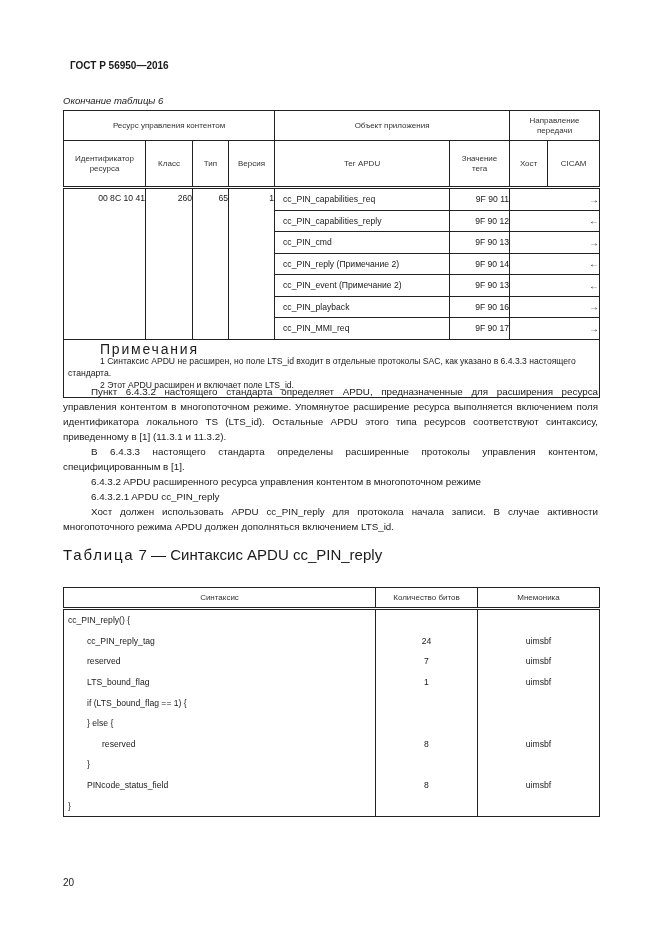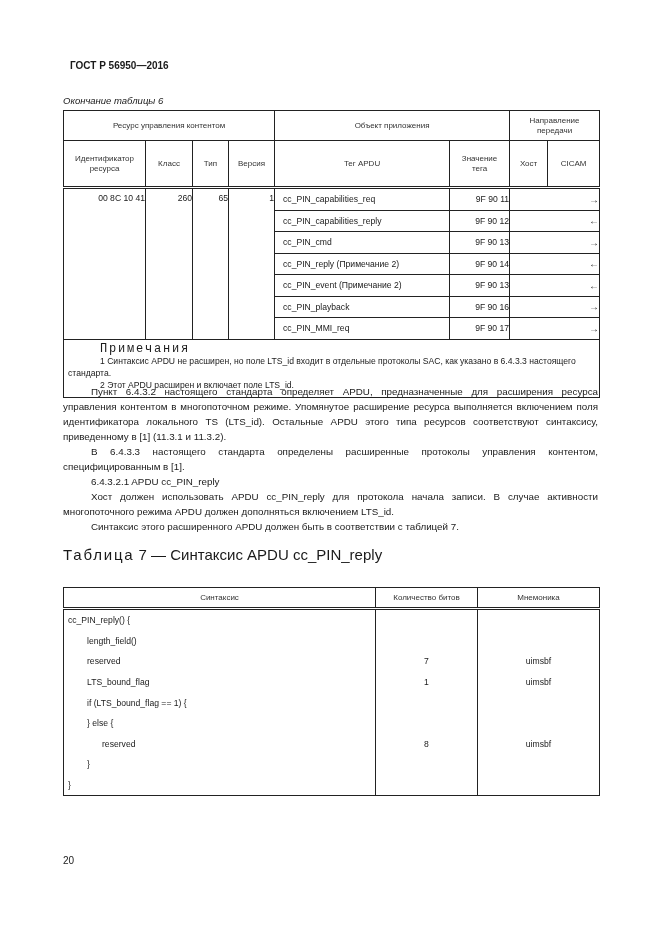--- a/index.html
+++ b/index.html
@@ -12,35 +12,35 @@
   td, th { border:1px solid #222; font-weight:normal; padding:0; }
   .t6 { left:63px; top:110px; width:536px; font-size:8.6px; }
   .t6 th { color:#333; font-size:8px; text-align:center; vertical-align:middle; line-height:10px; }
   .t6 tr.h1 th { height:29px; }
   .t6 tr.h2 th { height:29px; border-bottom:3px double #222; }
   .t6 td { height:20.5px; text-align:right; vertical-align:middle; }
   .t6 td.tag { text-align:left; padding-left:8px; }
   .t6 td.top { vertical-align:top; padding-top:4px; }
   .t6 td.arrow { font-size:10px; color:#333; }
   .t6 td.notes { text-align:left; vertical-align:top; height:54px; padding:3px 4px 0 4px; line-height:12px; font-size:8.6px; }
-  .notes .nh { padding-left:32px; letter-spacing:1.8px; font-size:12px;font-family:Liberation Mono, monospace; }
+  .notes .nh { padding-left:32px; letter-spacing:1.8px; font-size:14px; }
   .notes .ni { text-indent:32px; }
   .para { left:63px; width:535px; font-size:9.8px; line-height:15px; text-align:justify; }
   .para p { margin:0; text-indent:28px; }
   .t7cap { left:63px; top:546px; font-size:15px; }
   .t7cap .sp { letter-spacing:1.8px; }
   .t7 { left:63px; top:587px; width:536px; font-size:8.6px; }
   .t7 th { height:19px; font-size:8px; color:#333; text-align:center; vertical-align:middle; border-bottom:3px double #222; }
   .t7 td { height:20.6px; vertical-align:middle; border-top:none; border-bottom:none; }
   .t7 tr:last-child td { border-bottom:1px solid #222; }
   .t7 td.syn { text-align:left; padding-left:4px; }
   .t7 td.ind1 { padding-left:23px; }
   .t7 td.ind2 { padding-left:38px; }
   .t7 td.c { text-align:center; }
-  .pageno { left:63px; top:855px; font-size:10px; }
+  .pageno { left:63px; top:877px; font-size:10px; }
 </style>
 </head>
 <body>
 
 <div class="abs hdr-title">ГОСТ Р 56950—2016</div>
 <div class="abs caption-italic">Окончание таблицы 6</div>
 
 <table class="t6">
   <colgroup>
     <col style="width:82px">
@@ -113,23 +113,23 @@
       <div class="ni">1 Синтаксис APDU не расширен, но поле LTS_id входит в отдельные протоколы SAC, как указано в 6.4.3.3 настоящего стандарта.</div>
       <div class="ni">2 Этот APDU расширен и включает поле LTS_id.</div>
     </td>
   </tr>
 </tbody>
   </table>
 
 <div class="abs para" style="top:384px;">
   <p>Пункт 6.4.3.2 настоящего стандарта определяет APDU, предназначенные для расширения ресурса управления контентом в многопоточном режиме. Упомянутое расширение ресурса выполняется включением поля идентификатора локального TS (LTS_id). Остальные APDU этого типа ресурсов соответствуют синтаксису, приведенному в [1] (11.3.1 и 11.3.2).</p>
   <p>В 6.4.3.3 настоящего стандарта определены расширенные протоколы управления контентом, специфицированным в [1].</p>
+  <p>6.4.3.2 APDU расширенного ресурса управления контентом в многопоточном режиме</p>
   <p>6.4.3.2.1 APDU cc_PIN_reply</p>
   <p>Хост должен использовать APDU cc_PIN_reply для протокола начала записи. В случае активности многопоточного режима APDU должен дополняться включением LTS_id.</p>
-  <p>Синтаксис этого расширенного APDU должен быть в соответствии с таблицей 7.</p>
 </div>
 
 <div class="abs t7cap">
   <span class="sp">Таблица</span><span> 7 — Синтаксис APDU cc_PIN_reply</span>
 </div>
 
 <table class="t7">
   <colgroup>
       <col style="width:312px">
       <col style="width:102px">
@@ -140,23 +140,23 @@
     <th>Синтаксис</th>
     <th>Количество битов</th>
     <th>Мнемоника</th>
   </tr>
   <tr>
         <td class="syn">cc_PIN_reply() {</td>
         <td class="c"></td>
         <td class="c"></td>
       </tr>
   <tr>
-        <td class="syn ind1">length_field()</td>
-        <td class="c"></td>
-        <td class="c"></td>
+        <td class="syn ind1">cc_PIN_reply_tag</td>
+        <td class="c">24</td>
+        <td class="c">uimsbf</td>
       </tr>
   <tr>
         <td class="syn ind1">reserved</td>
         <td class="c">7</td>
         <td class="c">uimsbf</td>
       </tr>
   <tr>
         <td class="syn ind1">LTS_bound_flag</td>
         <td class="c">1</td>
         <td class="c">uimsbf</td>
@@ -175,20 +175,25 @@
         <td class="syn ind2">reserved</td>
         <td class="c">8</td>
         <td class="c">uimsbf</td>
       </tr>
   <tr>
         <td class="syn ind1">}</td>
         <td class="c"></td>
         <td class="c"></td>
       </tr>
   <tr>
+        <td class="syn ind1">PINcode_status_field</td>
+        <td class="c">8</td>
+        <td class="c">uimsbf</td>
+      </tr>
+  <tr>
         <td class="syn">}</td>
         <td class="c"></td>
         <td class="c"></td>
       </tr>
 </tbody>
   </table>
 
 <div class="abs pageno">20</div>
 
 </body></html>

